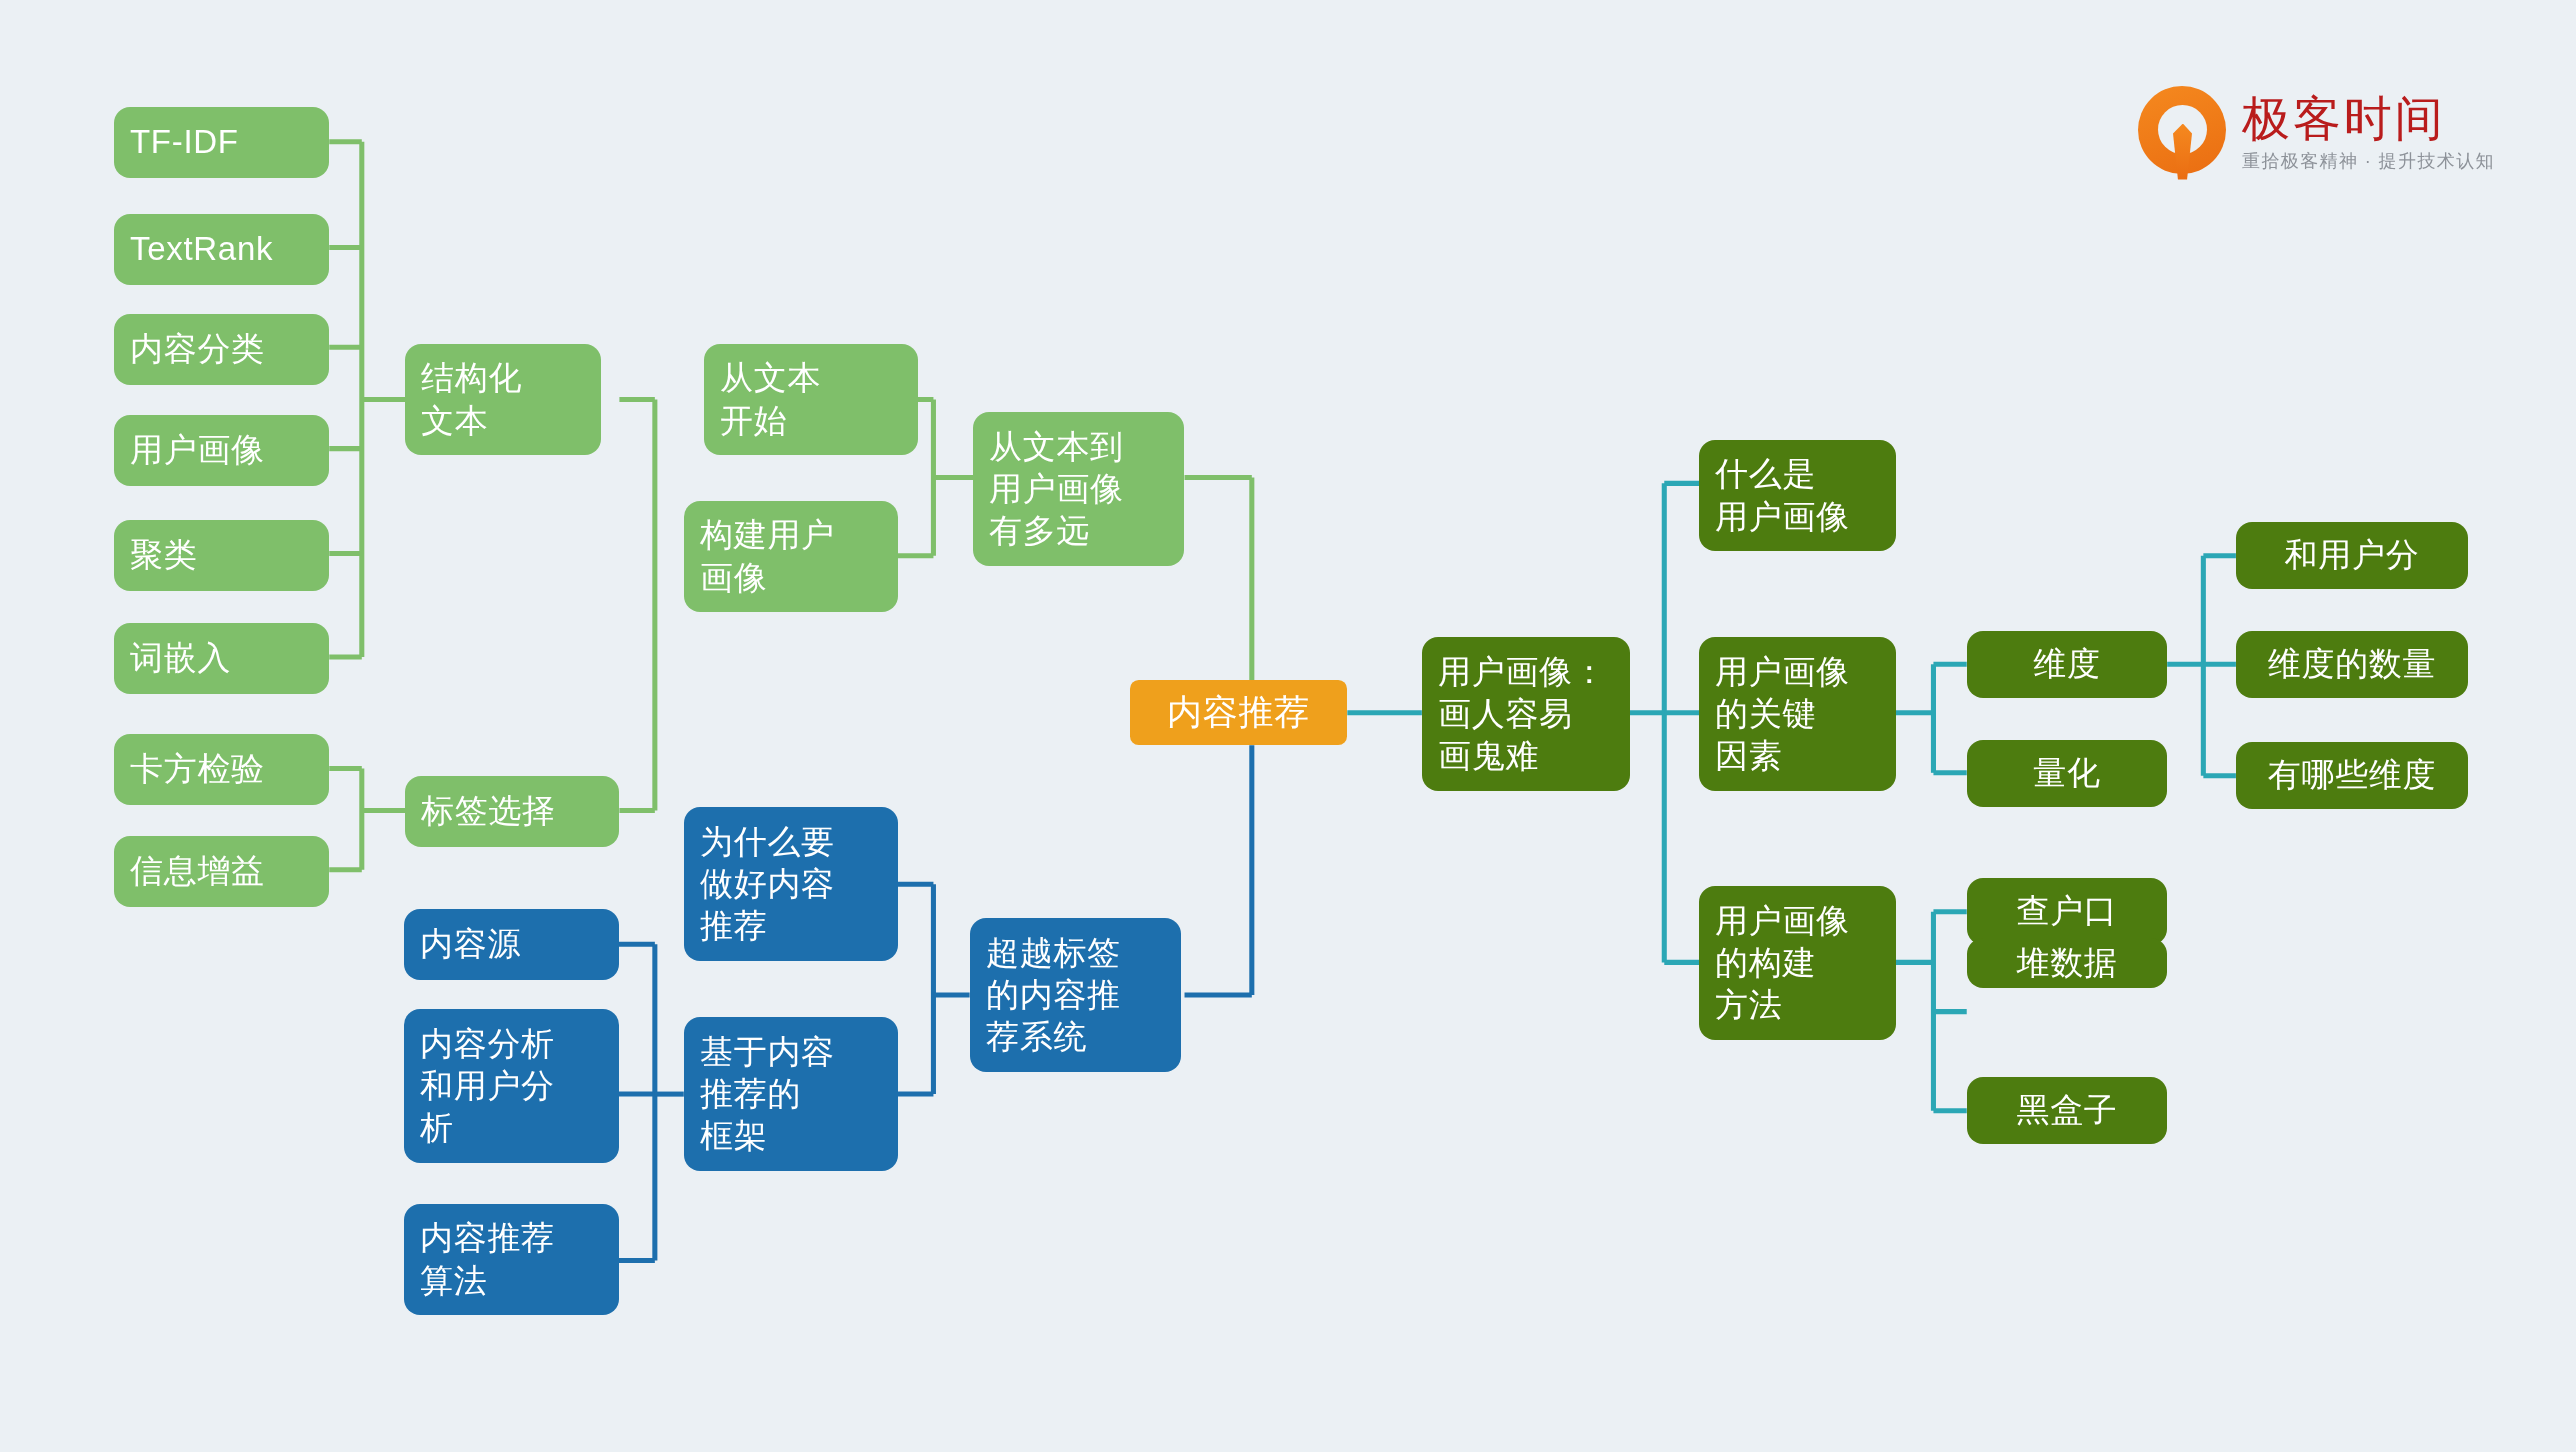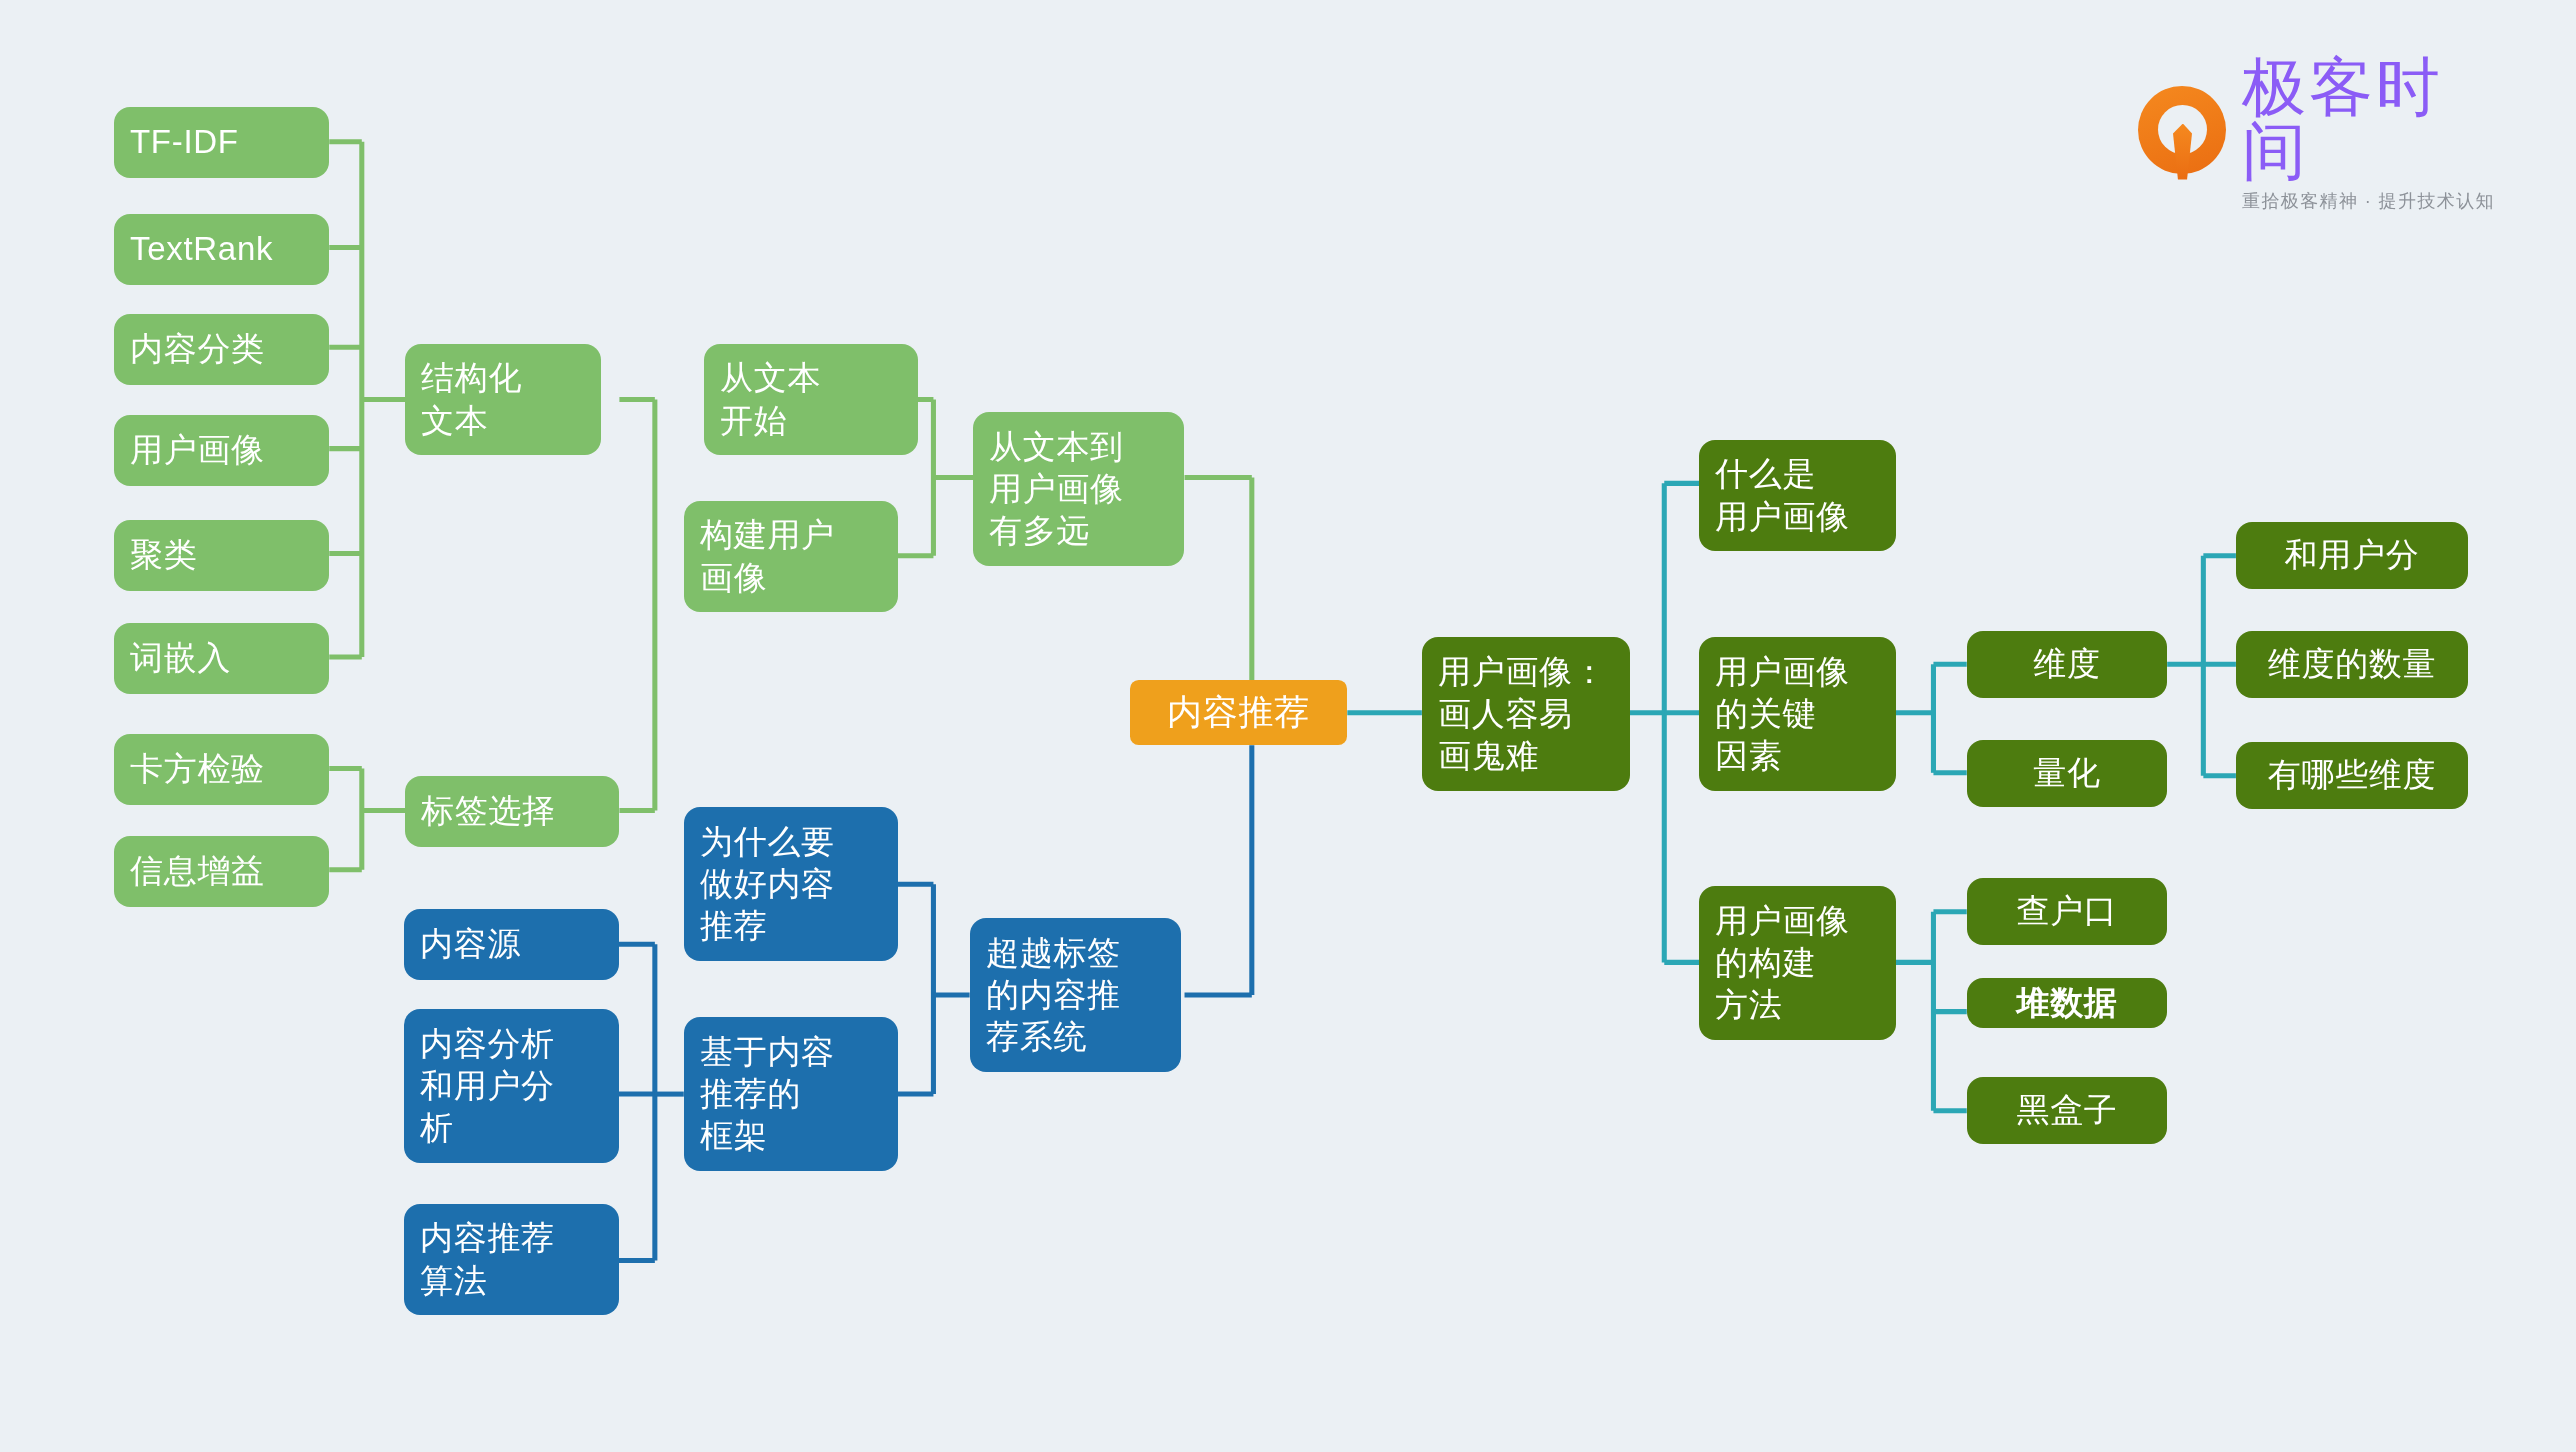--- a/index.html
+++ b/index.html
@@ -81,22 +81,22 @@
   }
   #logo-mark .tail {
     position: absolute;
     left: 35px; top: 38px;
     width: 19px; height: 56px;
     background: linear-gradient(180deg,#f5891f,#ea6d12);
     clip-path: polygon(0 18%, 52% 0, 100% 18%, 74% 100%, 26% 100%);
   }
   #logo-text { display: flex; flex-direction: column; justify-content: center; }
   #logo-name {
-    font-size: 64px;
-    color: #8b5cf6;
+    font-size: 48px;
+    color: #b91c1c;
     letter-spacing: 2.9px;
     line-height: 1;
     font-weight: 500;
   }
   #logo-tag {
     font-size: 18px;
     color: #8d9299;
     letter-spacing: 1.4px;
     margin-top: 8.7px;
     line-height: 1;
@@ -253,21 +253,21 @@
   <div class="node teal" style="left:1699px; top:886px; width:197px; height:154px;">用户画像
 的构建
 方法</div>
 
   <div class="node teal center-text" style="left:1967px; top:631px; width:200px; height:67px;">维度</div>
 
   <div class="node teal center-text" style="left:1967px; top:740px; width:200px; height:67px;">量化</div>
 
   <div class="node teal center-text" style="left:1967px; top:878px; width:200px; height:67px;">查户口</div>
 
-  <div class="node teal center-text" style="left:1967px; top:978px; width:200px; height:50px;font-weight:bold;">堆数据</div>
+  <div class="node teal center-text" style="left:1967px; top:938px; width:200px; height:50px;">堆数据</div>
 
   <div class="node teal center-text" style="left:1967px; top:1077px; width:200px; height:67px;">黑盒子</div>
 
   <div class="node teal center-text" style="left:2236px; top:522px; width:232px; height:67px;">和用户分</div>
 
   <div class="node teal center-text" style="left:2236px; top:631px; width:232px; height:67px;">维度的数量</div>
 
   <div class="node teal center-text" style="left:2236px; top:742px; width:232px; height:67px;">有哪些维度</div>
 
   <div id="logo">

